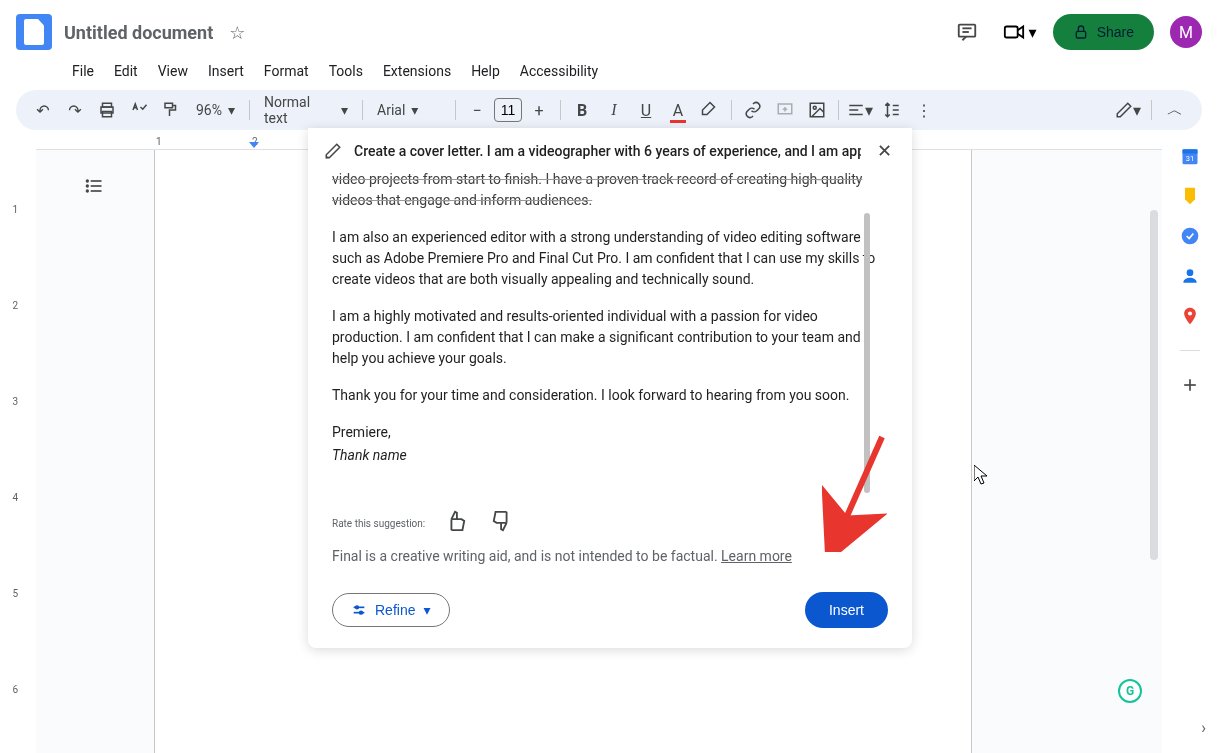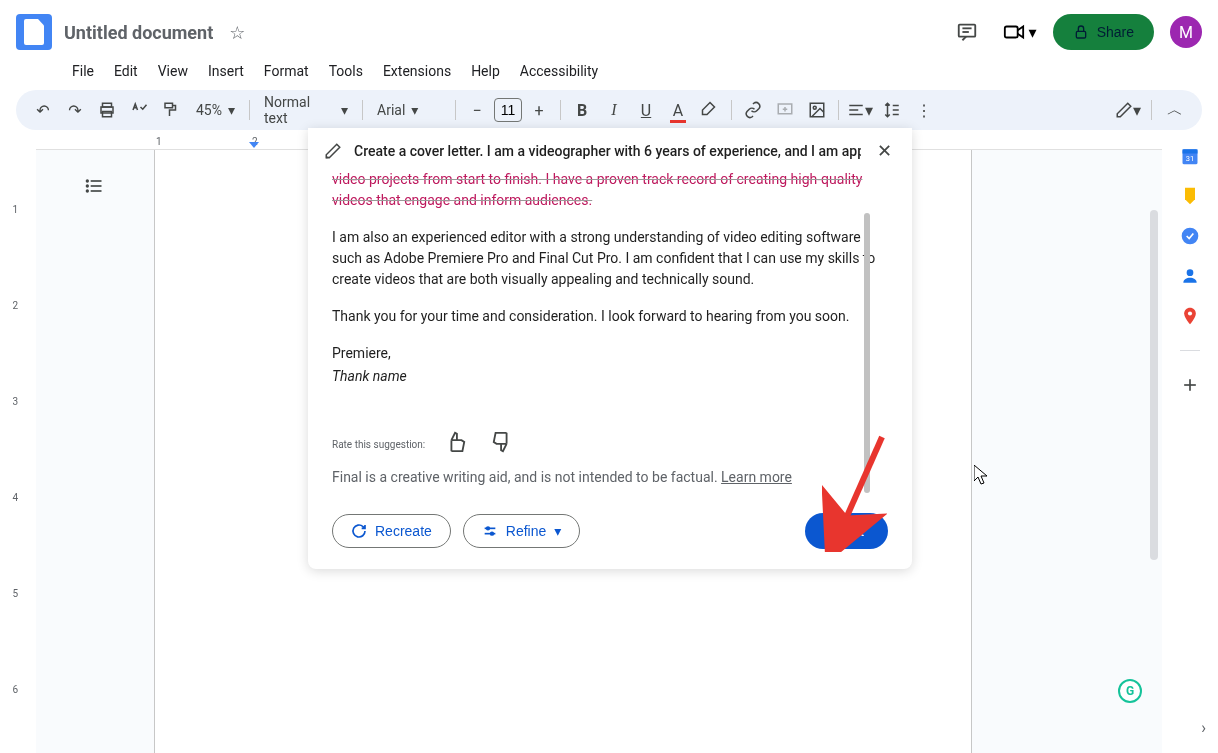--- a/index.html
+++ b/index.html
@@ -128,21 +128,21 @@
           <path d="M4 12l3-8 3 8M5 9h4M14 8l3 3 5-6"></path>
         </svg>
       </div>
     <div class="tb-btn">
         <svg width="18" height="18" viewBox="0 0 24 24" fill="none" stroke="currentColor" stroke-width="2">
           <rect x="4" y="3" width="10" height="6"></rect>
           <path d="M14 6h4v6h-8v8"></path>
         </svg>
       </div>
     <div class="tb-select">
-        <span>45%</span>
+        <span>96%</span>
         <span>▾</span>
       </div>
     <div class="tb-sep"></div>
     <div class="tb-select" style="width:100px">
         <span>Normal text</span>
         <span>▾</span>
       </div>
     <div class="tb-sep"></div>
     <div class="tb-select" style="width:80px">
         <span>Arial</span>
@@ -288,22 +288,23 @@
     <svg width="18" height="18" viewBox="0 0 24 24" fill="none" stroke="#444746" stroke-width="2">
         <path d="M17 3l4 4-14 14H3v-4z"></path>
         <path d="M3 21l3-1"></path>
       </svg>
     <div class="ai-header-text">Create a cover letter. I am a videographer with 6 years of experience, and I am app</div>
     <div class="ai-close">✕</div>
   </div>
   <div style="position:relative">
     <div class="ai-body">
       <div class="ai-text">
-        <p style="margin-top:-4px;text-decoration:line-through;text-decoration-color:#999;color:#be185d">video projects from start to finish. I have a proven track record of creating high-quality videos that engage and inform audiences.</p>
+        <p style="margin-top:-4px;text-decoration:line-through;text-decoration-color:#999;color:#404040">video projects from start to finish. I have a proven track record of creating high-quality videos that engage and inform audiences.</p>
         <p>I am also an experienced editor with a strong understanding of video editing software such as Adobe Premiere Pro and Final Cut Pro. I am confident that I can use my skills to create videos that are both visually appealing and technically sound.</p>
+        <p>I am a highly motivated and results-oriented individual with a passion for video production. I am confident that I can make a significant contribution to your team and help you achieve your goals.</p>
         <p>Thank you for your time and consideration. I look forward to hearing from you soon.</p>
         <p style="margin-bottom:2px">Premiere,</p>
         <p><em>Thank name</em></p>
       </div>
     </div>
     <div class="ai-scroll-track"></div>
   </div>
   <div class="ai-rating">
     <span class="ai-rating-label">Rate this suggestion:</span>
     <span class="thumb-btn"><svg width="22" height="22" viewBox="0 0 24 24" fill="none" stroke="currentColor" stroke-width="2">
@@ -312,26 +313,20 @@
     <span class="thumb-btn"><svg width="22" height="22" viewBox="0 0 24 24" fill="none" stroke="currentColor" stroke-width="2">
           <path d="M17 14V2M17 14H6L3 12l2-10h12M17 14l-4 8-2-1v-7"></path>
         </svg></span>
   </div>
   <div class="ai-disclaimer">
     <span>Final is a creative writing aid, and is not intended to be factual. </span><a>Learn more</a>
   </div>
   <div class="ai-actions">
     <button class="ai-btn">
       <svg width="16" height="16" viewBox="0 0 24 24" fill="none" stroke="currentColor" stroke-width="2.5">
-          <path d="M21 12a9 9 0 11-3-6.7L21 8M21 3v5h-5"></path>
-        </svg>
-      <span>Recreate</span>
-    </button>
-    <button class="ai-btn">
-      <svg width="16" height="16" viewBox="0 0 24 24" fill="none" stroke="currentColor" stroke-width="2.5">
           <line x1="4" y1="8" x2="20" y2="8"></line>
           <line x1="4" y1="16" x2="20" y2="16"></line>
           <circle cx="9" cy="8" r="2" fill="currentColor"></circle>
           <circle cx="15" cy="16" r="2" fill="currentColor"></circle>
         </svg>
       <span>Refine</span>
       <span>▾</span>
     </button>
     <button class="ai-btn ai-btn-primary">
       <span>Insert</span>

